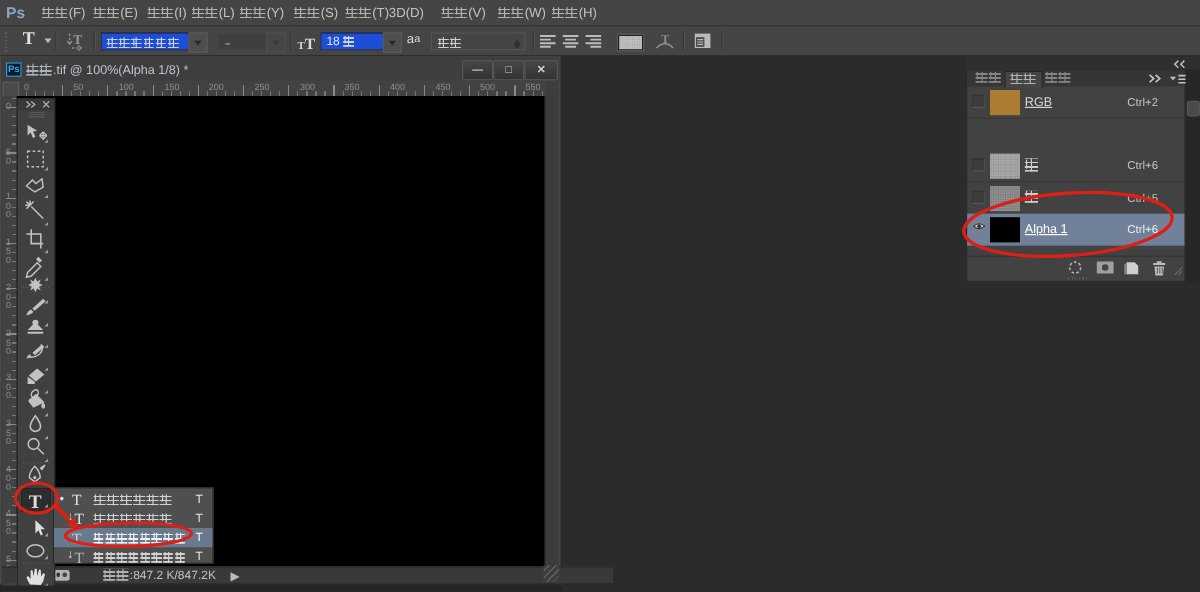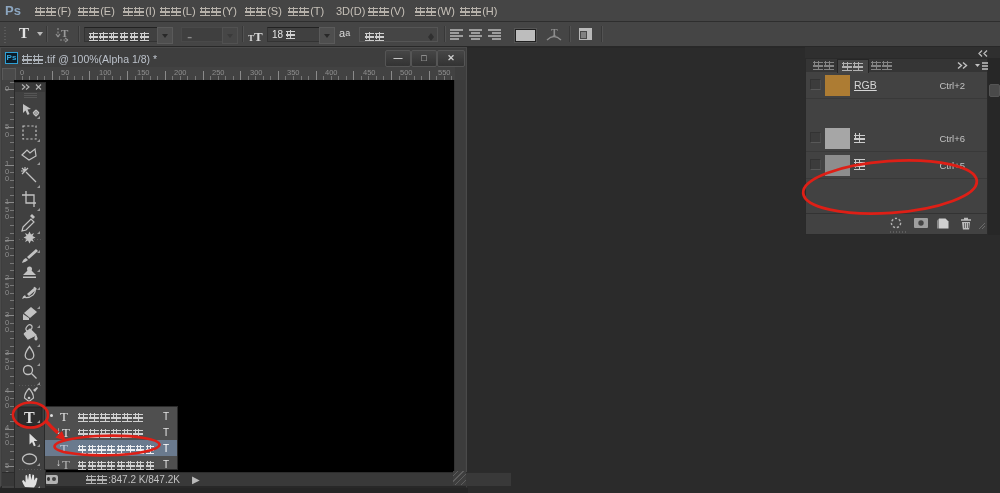--- a/index.html
+++ b/index.html
@@ -16,21 +16,21 @@
 .g.s9{width:8.6px;height:8.6px;}
 .g.s11{width:10.5px;height:10.5px;}
 .g.p8{width:8.3px;height:9.3px;margin-right:1.4px;}
 
 #menubar{left:0;top:0;width:1000px;height:21px;background:#454545;border-bottom:1px solid #2e2e2e;}
 #pslogo{left:5px;top:3px;font-weight:bold;font-size:13px;color:#8ca6c0;letter-spacing:0;}
 .mitem{position:absolute;top:5px;font-size:11px;color:#c6c0b8;white-space:nowrap;}
 
 #optbar{left:0;top:22px;width:1000px;height:24px;background:#454545;border-bottom:2px solid #282828;}
 .vsep{position:absolute;top:4px;width:1px;height:16px;background:#383838;border-right:1px solid #525252;}
-.inp{position:absolute;background:#404040;border:1px solid #333;border-top-color:#222;height:13px;}
+.inp{position:absolute;background:#1d4ed8;border:1px solid #333;border-top-color:#222;height:13px;}
 .dbtn{position:absolute;width:14px;height:15px;background:#4e4e4e;border:1px solid #5a5a5a;}
 .dbtn:after{content:"";position:absolute;left:4px;top:6px;border:3px solid transparent;border-top:4px solid #282828;}
 .ddis{background:#464646;border-color:#515151;}
 .ddis:after{border-top-color:#3a3a3a;}
 
 #docwin{left:0;top:47px;width:467px;height:441px;background:#3e3e3e;border:1px solid #4a4a4a;border-bottom:2px solid #282828;box-sizing:border-box;}
 #dtitle{position:absolute;left:0;top:0;width:100%;height:19px;background:#3e3e3e;}
 #dico{position:absolute;left:4px;top:4px;width:11px;height:10px;background:#0c1c28;border:1px solid #2e9fd4;color:#37a8dc;font-size:8px;font-weight:bold;text-align:center;line-height:10px;}
 #dtext{position:absolute;left:21px;top:4.5px;font-size:10.5px;color:#bcc2cb;white-space:nowrap;}
 .wbtn{position:absolute;top:2px;height:15px;background:linear-gradient(#464646,#333);border:1px solid #555;border-radius:2px;color:#cfcfcf;text-align:center;font-size:9px;line-height:14px;font-weight:bold;}
@@ -79,21 +79,21 @@
 
   <div id="menubar" class="abs"></div>
   <div id="pslogo" class="abs">Ps</div>
   <div class="mitem" style="left:35px"><i class="g"></i><i class="g"></i>(F)</div>
   <div class="mitem" style="left:78px"><i class="g"></i><i class="g"></i>(E)</div>
   <div class="mitem" style="left:123px"><i class="g"></i><i class="g"></i>(I)</div>
   <div class="mitem" style="left:160px"><i class="g"></i><i class="g"></i>(L)</div>
   <div class="mitem" style="left:200px"><i class="g"></i><i class="g"></i>(Y)</div>
   <div class="mitem" style="left:245px"><i class="g"></i><i class="g"></i>(S)</div>
   <div class="mitem" style="left:288px"><i class="g"></i><i class="g"></i>(T)</div>
-  <div class="mitem" style="left:336px">3D(D)</div>
+  <div class="mitem" style="left:324px">3D(D)</div>
   <div class="mitem" style="left:368px"><i class="g"></i><i class="g"></i>(V)</div>
   <div class="mitem" style="left:415px"><i class="g"></i><i class="g"></i>(W)</div>
   <div class="mitem" style="left:460px"><i class="g"></i><i class="g"></i>(H)</div>
 
   <div id="optbar" class="abs"></div>
   <div class="abs" style="left:4px;top:26px;width:2px;height:17px;background:repeating-linear-gradient(0deg,#5a5a5a 0 1px,transparent 1px 3px)"></div>
 
   <div class="abs" style="left:19px;top:25px;font-family:'Liberation Serif',serif;font-size:15px;font-weight:bold;color:#e3e3e3">T</div>
   <div class="abs" style="left:37px;top:32px;width:0;height:0;border:3.5px solid transparent;border-top:4px solid #b9b9b9"></div>
   <div class="vsep" style="left:46px;top:26px"></div>
@@ -390,20 +390,29 @@
       <div class="chthumb" style="background:#a6a6a6;background-image:radial-gradient(rgba(70,70,70,.5) 25%,transparent 26%);background-size:2px 2px"></div>
       <div class="chname" style="color:#e0e0e0"><i class="g s11"></i></div>
         <div class="chkey">Ctrl+6</div>
     </div>
     <div class="chrow" style="top:92.5px">
       <div class="eyebox"></div>
       <div class="chthumb" style="background:#8d8d8d;background-image:radial-gradient(rgba(50,50,50,.5) 25%,transparent 26%);background-size:2px 2px"></div>
       <div class="chname" style="color:#e0e0e0"><i class="g s11"></i></div>
         <div class="chkey">Ctrl+5</div>
     </div>
+    <div class="chrow" style="top:119px;background:#72819a;border-bottom-color:#5d6c84">
+      <svg class="abs" style="left:5px;top:7px" width="10" height="7" viewBox="0 0 10 7">
+          <path d="M0.5 3.5 Q5 -0.5 9.5 3.5 Q5 7.5 0.5 3.5 Z" fill="#d8d8d8" stroke="#2f2f2f" stroke-width="0.9"></path>
+          <circle cx="5" cy="3.5" r="1.6" fill="#2f2f2f"></circle>
+        </svg>
+      <div class="chthumb" style="background:#000"></div>
+      <div class="chname" style="color:#fff">Alpha 1</div>
+        <div class="chkey" style="color:#eee">Ctrl+6</div>
+    </div>
     <div id="chbottom">
       <svg class="abs" style="left:84px;top:3px" width="85" height="13" viewBox="0 0 85 13">
         <circle cx="6" cy="6" r="4.6" fill="none" stroke="#b2b2b2" stroke-width="1.4" stroke-dasharray="2.2 1.8"></circle>
         <rect x="24" y="1" width="14" height="10" rx="1" fill="#9f9f9f"></rect>
         <circle cx="31" cy="6" r="2.7" fill="#454545"></circle>
         <path d="M49 1.5 h6.5 l3 3 v7 h-9.5 Z" fill="#cfcfcf"></path>
         <path d="M49 1.5 l0 10 -2 0 0 -8 Z" fill="#8a8a8a"></path>
         <path d="M71 2.2 h10 v1.6 h-10 Z M74 2.2 v-1.4 h4 v1.4 Z M72 5 l0.9 7.5 h6.2 l0.9 -7.5 Z" fill="#bcbcbc"></path>
         <path d="M74.5 6 v5 M76.5 6 v5 M78.5 6 v5" stroke="#555" stroke-width="0.8"></path>
       </svg>

